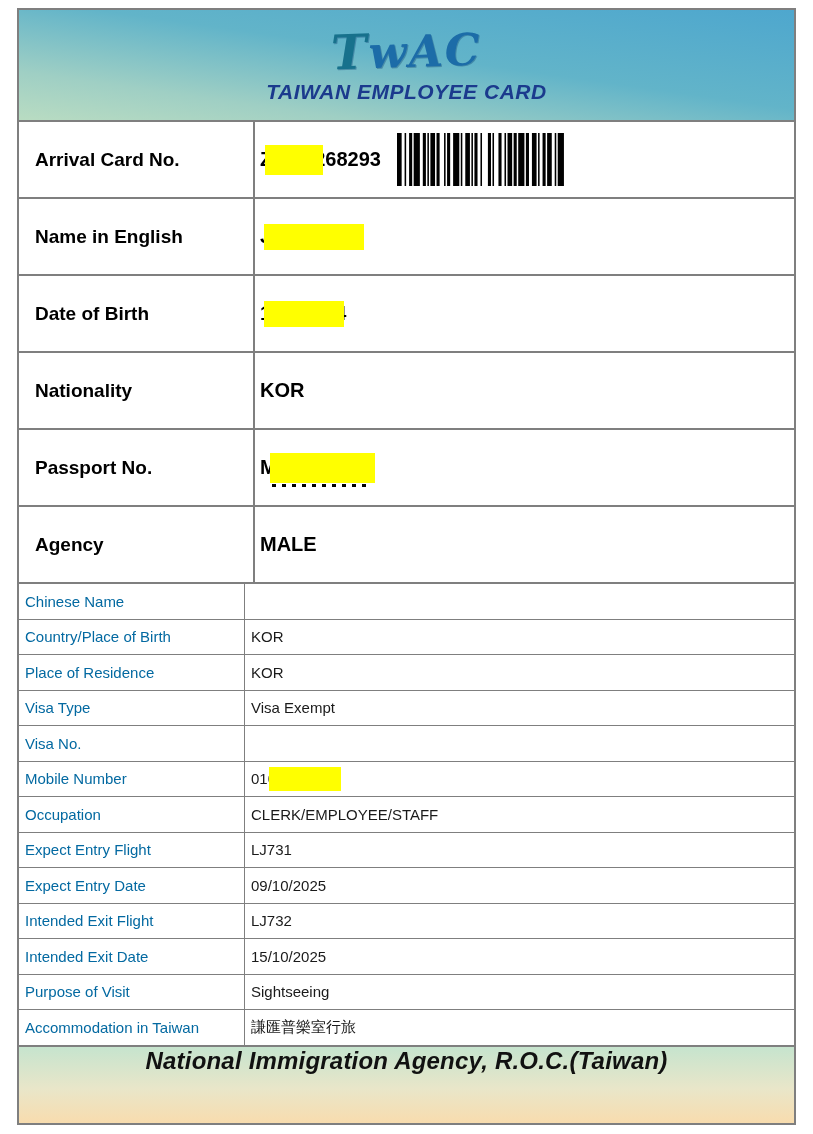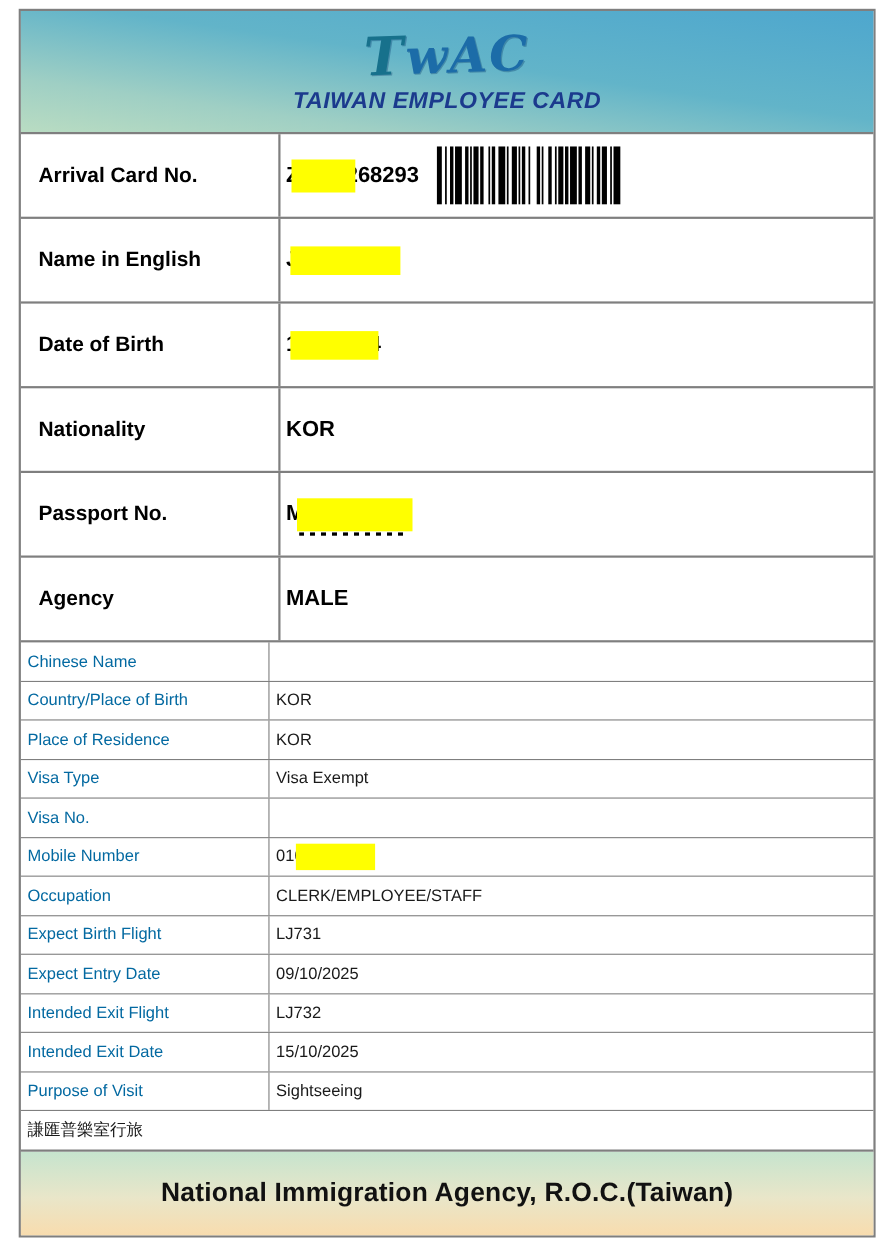--- a/index.html
+++ b/index.html
@@ -19,21 +19,21 @@
   .srow.first{border-top:2px solid #7f7f7f;}
   .srow .lbl{width:219px;border-right:1px solid #7f7f7f;display:flex;align-items:center;padding-left:6px;font-size:15px;color:#0369a1;font-weight:normal;}
   .srow .val{flex:1;display:flex;align-items:center;padding-left:6px;font-size:15px;color:#1a1a1a;}
   
   .redact{display:inline-block;background:#ffff00;position:relative;z-index:2;vertical-align:middle;}
   .redact.peek::after{content:'';position:absolute;left:2px;right:8px;bottom:-4px;height:3px;background:repeating-linear-gradient(90deg,#000 0 4px,transparent 4px 10px);}
   .suffix-covered{margin-left:-9px;position:relative;z-index:1;}
   .prefix-covered{position:relative;z-index:1;}
   .barcode{position:absolute;left:142px;top:11px;}
   
-  .ftr{height:76px;border-top:2px solid #7f7f7f;background:linear-gradient(to bottom,#c6e4ce 0%,#e9e6c9 55%,#f8dcae 100%);display:flex;align-items:center;justify-content:center;}
+  .ftr{height:76px;border-top:2px solid #7f7f7f;background:linear-gradient(to bottom,#c6e4ce 0%,#e9e6c9 55%,#f8dcae 100%);display:flex;justify-content:center;font-style:italic;}
   .ftr-text{font-weight:bold;font-size:24px;color:#111;letter-spacing:.2px;}
 </style>
 </head>
 <body>
 
 <div class="card">
   <div class="hdr">
     <div class="logo"><span class="lt">T</span><span>wAC</span></div>
     <div class="hdr-title">TAIWAN EMPLOYEE CARD</div>
   </div>
@@ -152,21 +152,21 @@
           <span class="redact" style="width: 72px; height: 24px; margin-left: -7px;"></span>
         </div>
       </div>
       <div class="srow">
         <div class="lbl">Occupation</div>
         <div class="val">
           <span>CLERK/EMPLOYEE/STAFF</span>
         </div>
       </div>
       <div class="srow">
-        <div class="lbl">Expect Birth Flight</div>
+        <div class="lbl">Expect Entry Flight</div>
         <div class="val">
           <span>LJ731</span>
         </div>
       </div>
       <div class="srow">
         <div class="lbl">Expect Entry Date</div>
         <div class="val">
           <span>09/10/2025</span>
         </div>
       </div>
@@ -182,20 +182,21 @@
           <span>15/10/2025</span>
         </div>
       </div>
       <div class="srow">
         <div class="lbl">Purpose of Visit</div>
         <div class="val">
           <span>Sightseeing</span>
         </div>
       </div>
       <div class="srow">
+        <div class="lbl">Accommodation in Taiwan</div>
         <div class="val">
           <span>謙匯普樂室行旅</span>
         </div>
       </div>
     </div>
 
   <div class="ftr">
     <div class="ftr-text">National Immigration Agency, R.O.C.(Taiwan)</div>
   </div>
 </div>

